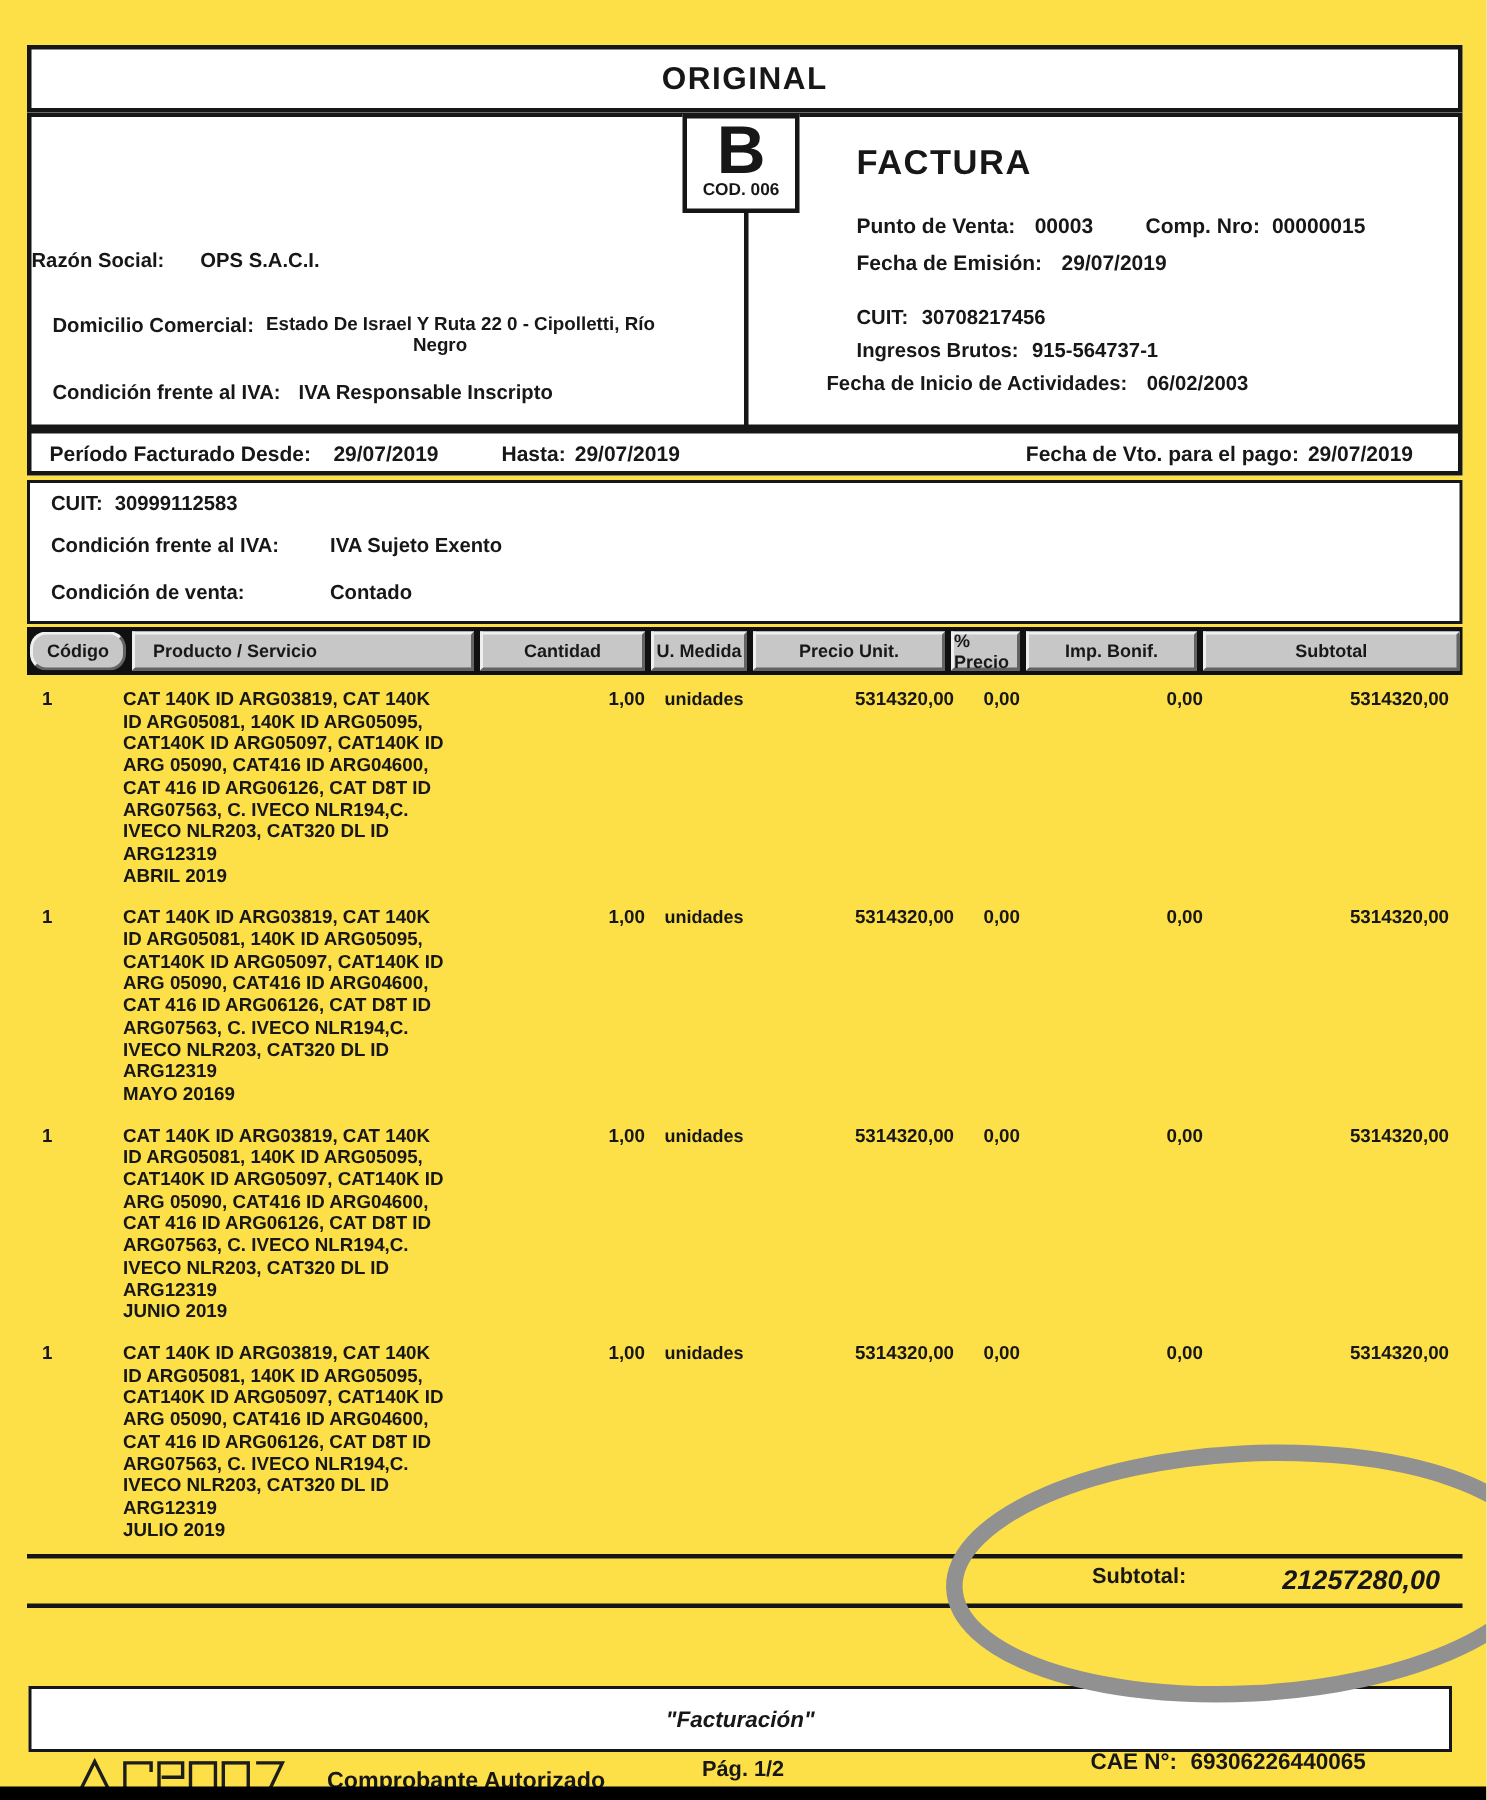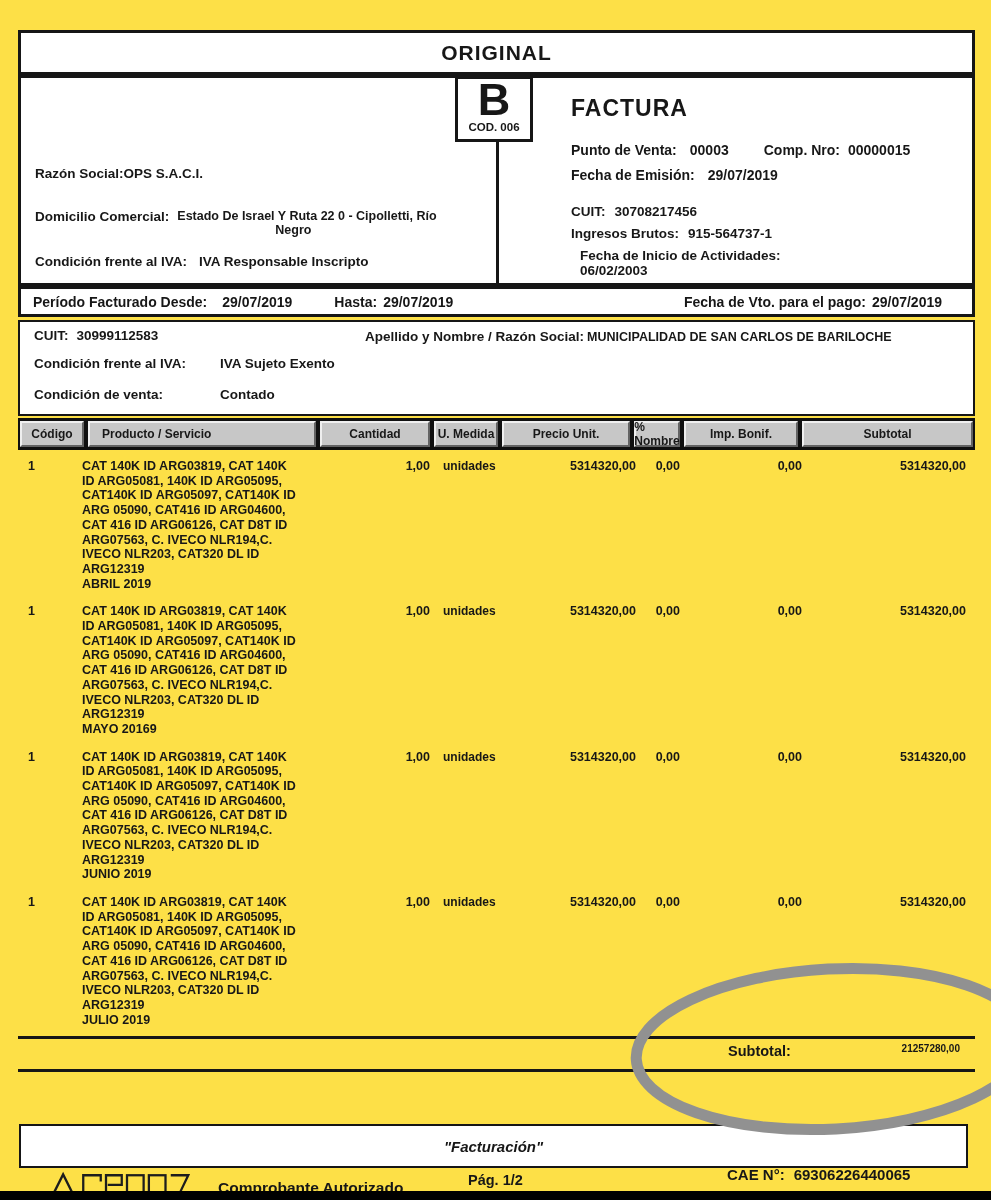--- a/index.html
+++ b/index.html
@@ -46,21 +46,21 @@
   .tbody{left:18px;top:459px;width:957px;}
   .trow{display:grid;grid-template-columns:64px 242px 106px 80px 126px 44px 122px 164px;align-items:start;margin-bottom:13px;font-size:12.5px;line-height:14.7px;}
   .c{overflow:visible;}
   .c1{padding-left:10px;}
   .c2{white-space:pre;}
   .c4{padding-left:13px;font-size:12px;}
   .r{text-align:right;}
   
   .hline{background:#161616;height:3px;left:18px;width:957px;}
   .subtotal-label{left:728px;top:1043px;font-size:14.5px;}
-  .subtotal-value{left:760px;top:1043px;width:200px;text-align:right;font-size:10px;}
+  .subtotal-value{left:760px;top:1043px;width:200px;text-align:right;font-size:18px;font-style:italic;}
   
   .legend-box{left:19px;top:1124px;width:949px;height:44px;border-width:2.5px;display:flex;align-items:center;justify-content:center;}
   .legend-box span{font-style:italic;font-size:15px;font-weight:700;}
   
   .footer-logo{left:50px;top:1171px;}
   .comprobante{left:218px;top:1179px;font-size:15.5px;white-space:nowrap;}
   .pagina{left:468px;top:1172px;font-size:14.5px;}
   .cae{left:727px;top:1166px;font-size:15px;display:flex;gap:9px;white-space:nowrap;}
   .bottombar{left:0;top:1191px;width:991px;height:9px;background:#000;z-index:10;}
   .circle-svg{left:0;top:0;width:991px;height:1200px;z-index:6;pointer-events:none;}
@@ -74,21 +74,21 @@
     <span>ORIGINAL</span>
   </div>
 
   <div class="abs box header-box">
     <div class="abs bbox">
       <span class="bletter">B</span>
       <span class="bcode">COD. 006</span>
     </div>
     <div class="abs vdiv"></div>
 
-    <div class="abs row-inline fs13" style="left:14px;top:88px;gap:0;">
+    <div class="abs row-inline fs13" style="left:0;top:88px;gap:24px;">
       <span class="lbl">Razón Social:</span>
       <span class="val">OPS S.A.C.I.</span>
     </div>
     <div class="abs fs12" style="left:14px;top:131px;display:flex;gap:8px;">
       <span class="lbl fs13" style="white-space:nowrap;">Domicilio Comercial:</span>
       <span class="val fs12" style="width:320px;">
         <span>Estado De Israel Y Ruta 22 0 - Cipolletti, Río</span>
         <span class="dom-line2">Negro</span>
       </span>
     </div>
@@ -109,65 +109,61 @@
       <span class="val" style="margin-left:13px;">29/07/2019</span>
     </div>
     <div class="abs row-inline fs13" style="left:550px;top:126px;">
       <span class="lbl">CUIT:</span>
       <span class="val" style="margin-left:9px;">30708217456</span>
     </div>
     <div class="abs row-inline fs13" style="left:550px;top:148px;">
       <span class="lbl">Ingresos Brutos:</span>
       <span class="val" style="margin-left:9px;">915-564737-1</span>
     </div>
-    <div class="abs row-inline fs13" style="left:546px;top:170px;flex-direction:column;">
+    <div class="abs row-inline fs13" style="left:530px;top:170px;">
       <span class="lbl">Fecha de Inicio de Actividades:</span>
       <span class="val" style="margin-left:13px;">06/02/2003</span>
     </div>
   </div>
 
   <div class="abs box periodo-box fs14">
     <span class="lbl" style="margin-left:12px;">Período Facturado Desde:</span>
     <span class="val" style="margin-left:15px;">29/07/2019</span>
     <span class="lbl" style="margin-left:42px;">Hasta:</span>
     <span class="val" style="margin-left:6px;">29/07/2019</span>
     <span class="lbl" style="margin-left:auto;">Fecha de Vto. para el pago:</span>
     <span class="val" style="margin-left:6px;margin-right:30px;">29/07/2019</span>
   </div>
 
   <div class="abs box cliente-box">
     <div class="abs row-inline fs13" style="left:14px;top:6px;">
       <span class="lbl">CUIT:</span>
       <span class="val" style="margin-left:8px;">30999112583</span>
     </div>
-    <div class="abs row-inline fs12" style="left:345px;top:7px;">
-      <span class="lbl fs13">Apellido y Nombre / Razón Social:</span>
-      <span class="val" style="margin-left:3px;">MUNICIPALIDAD DE SAN CARLOS DE BARILOCHE</span>
-    </div>
     <div class="abs row-inline fs13" style="left:14px;top:34px;">
       <span class="lbl">Condición frente al IVA:</span>
     </div>
     <div class="abs row-inline fs13" style="left:200px;top:34px;">
       <span class="val">IVA Sujeto Exento</span>
     </div>
     <div class="abs row-inline fs13" style="left:14px;top:65px;">
       <span class="lbl">Condición de venta:</span>
     </div>
     <div class="abs row-inline fs13" style="left:200px;top:65px;">
       <span class="val">Contado</span>
     </div>
   </div>
 
   <div class="abs thead">
-    <div class="hcell" style="width:64px;">Código</div>
+    <div class="hcell" style="width:64px;border-radius:11px;">Código</div>
     <div class="hcell left" style="width:228px;">Producto / Servicio</div>
     <div class="hcell" style="width:110px;">Cantidad</div>
     <div class="hcell" style="width:64px;">U. Medida</div>
     <div class="hcell" style="width:128px;">Precio Unit.</div>
-    <div class="hcell" style="width:46px;">% Nombre</div>
+    <div class="hcell" style="width:46px;">% Precio</div>
     <div class="hcell" style="width:114px;">Imp. Bonif.</div>
     <div class="hcell" style="flex:1;">Subtotal</div>
   </div>
 
   <div class="abs tbody">
     <div class="trow">
       <div class="c c1">1</div>
       <div class="c c2">CAT 140K ID ARG03819, CAT 140K
 ID ARG05081, 140K ID ARG05095,
 CAT140K ID ARG05097, CAT140K ID

